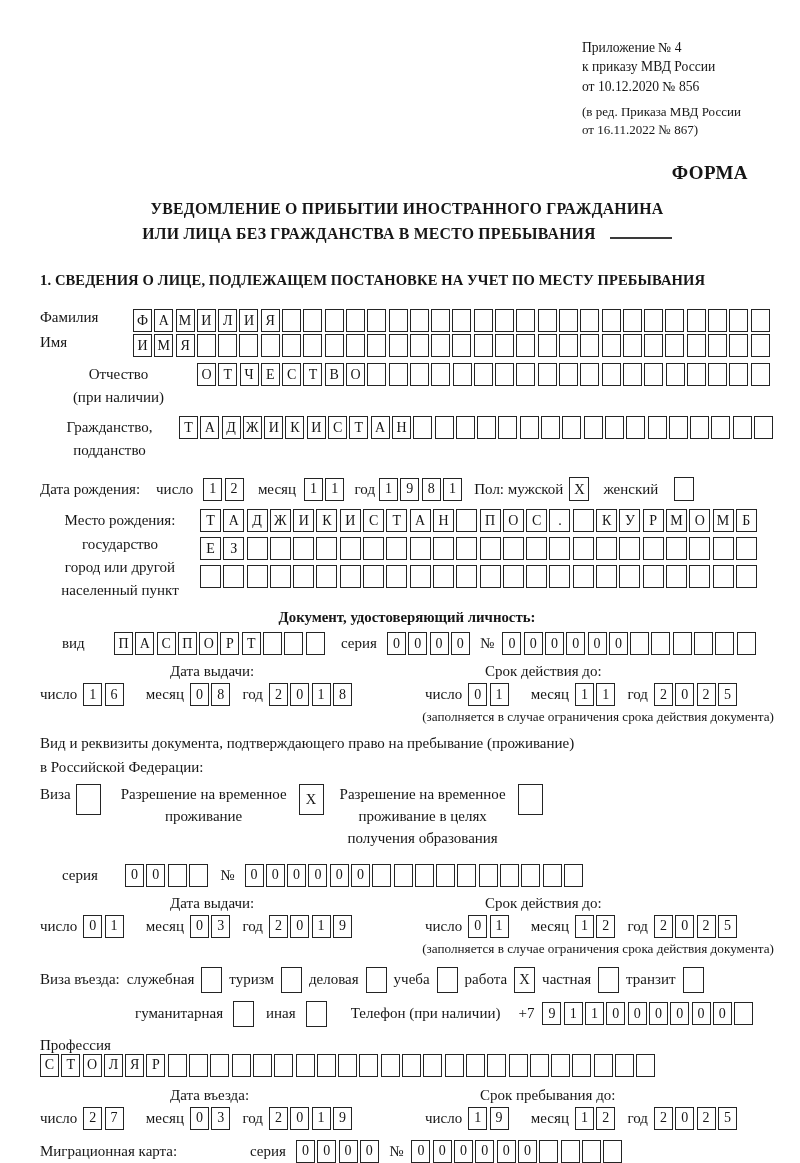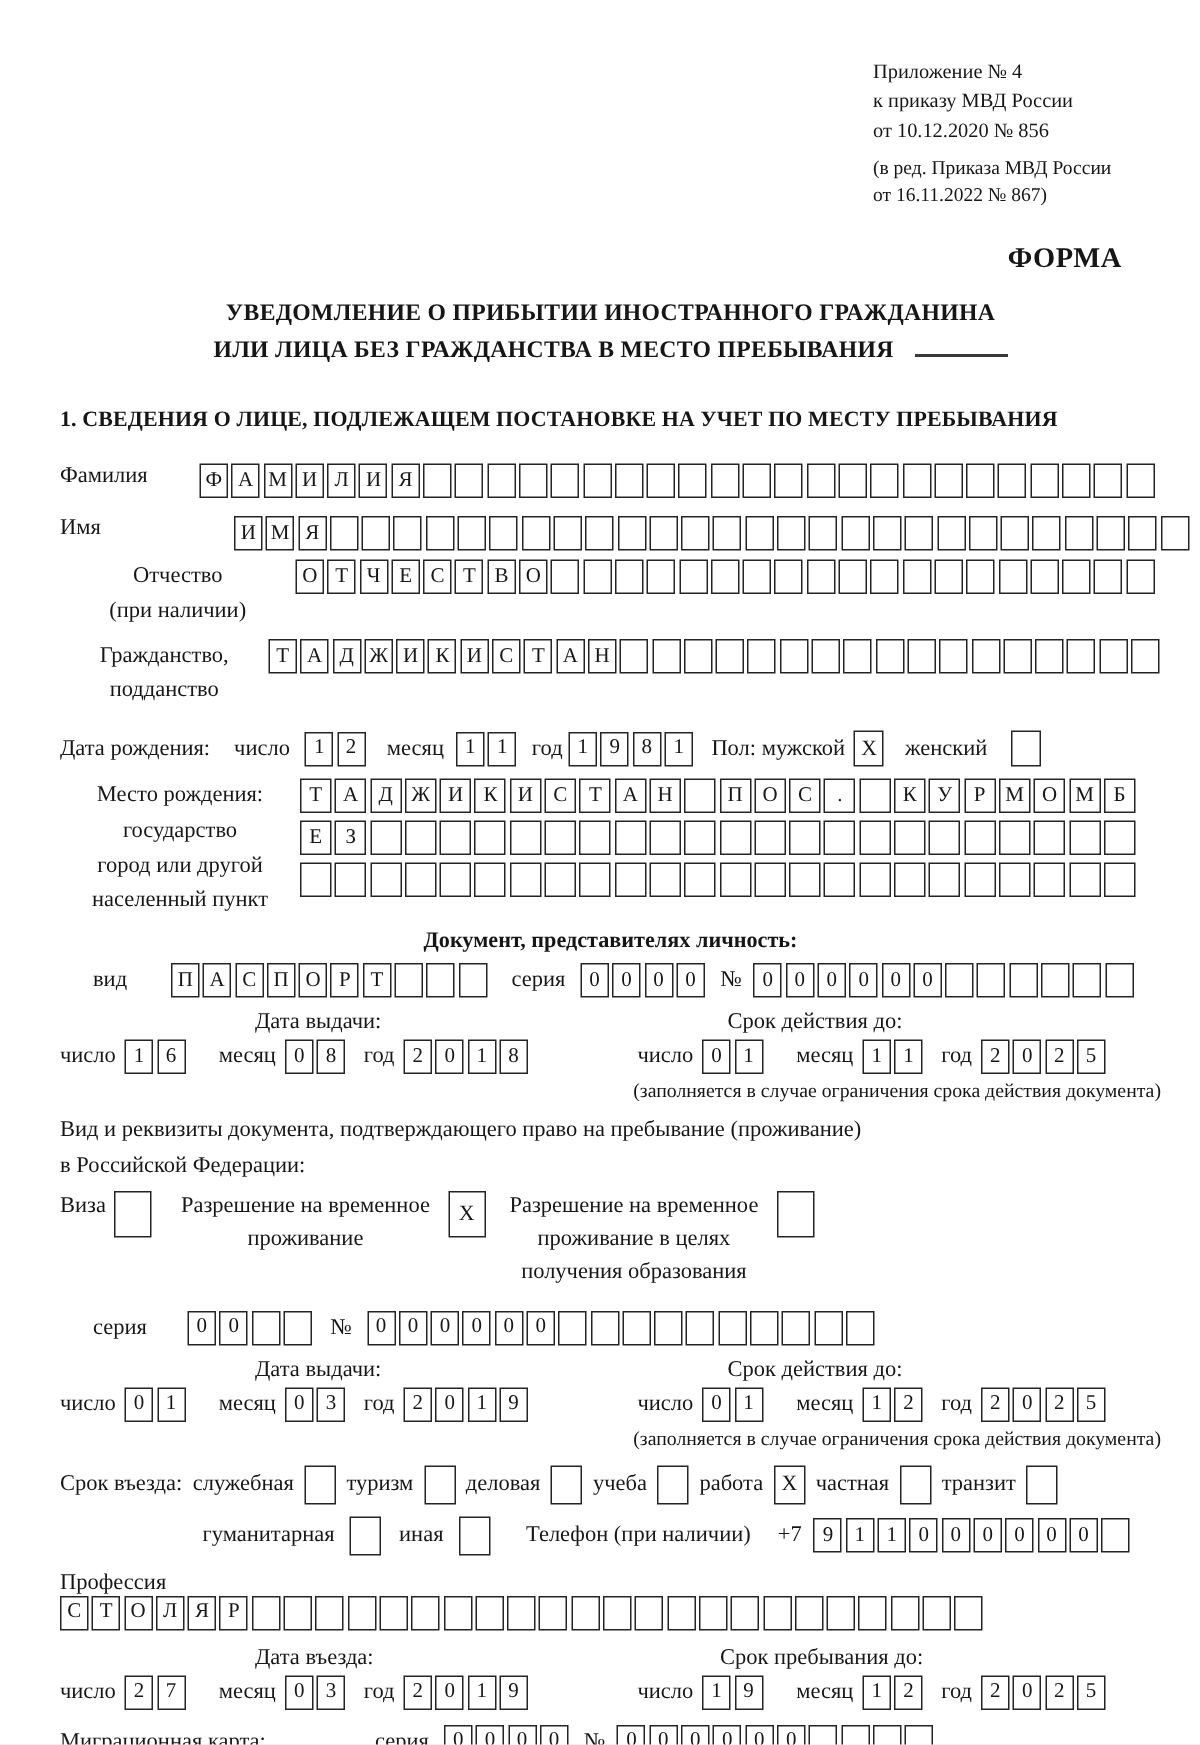--- a/index.html
+++ b/index.html
@@ -89,21 +89,21 @@
         <span class="cell"></span>
         <span class="cell"></span>
         <span class="cell"></span>
         <span class="cell"></span>
         <span class="cell"></span>
         <span class="cell"></span>
         <span class="cell"></span>
       </div>
   </div>
 
-  <div class="frow" style="margin-top:12px;gap:23px;">
+  <div class="frow" style="margin-top:2px;">
     <span class="lab" style="width:93px;">Имя</span>
     <div class="cells">
         <span class="cell">И</span>
         <span class="cell">М</span>
         <span class="cell">Я</span>
         <span class="cell"></span>
         <span class="cell"></span>
         <span class="cell"></span>
         <span class="cell"></span>
         <span class="cell"></span>
@@ -306,21 +306,21 @@
           <span class="cell"></span>
           <span class="cell"></span>
           <span class="cell"></span>
           <span class="cell"></span>
           <span class="cell"></span>
           <span class="cell"></span>
         </div>
     </div>
   </div>
 
-  <div class="center-b" style="margin-top:7px;">Документ, представителях личность:</div>
+  <div class="center-b" style="margin-top:7px;">Документ, удостоверяющий личность:</div>
 
   <div class="frow" style="margin-top:6px;align-items:center;">
     <span class="lab" style="width:74px;padding-left:22px;box-sizing:border-box;">вид</span>
     <div class="cells">
         <span class="cell">П</span>
         <span class="cell">А</span>
         <span class="cell">С</span>
         <span class="cell">П</span>
         <span class="cell">О</span>
         <span class="cell">Р</span>
@@ -493,21 +493,21 @@
             <span class="cell">0</span>
             <span class="cell">2</span>
             <span class="cell">5</span>
           </div>
       </div>
     </div>
   </div>
   <div class="note">(заполняется в случае ограничения срока действия документа)</div>
 
   <div class="frow" style="margin-top:10px;align-items:center;column-gap:7px;">
-    <span class="lab">Срок въезда:</span>
+    <span class="lab">Виза въезда:</span>
     <span class="lab">служебная</span>
     <span class="cb"></span>
     <span class="lab">туризм</span>
     <span class="cb"></span>
     <span class="lab">деловая</span>
     <span class="cb"></span>
     <span class="lab">учеба</span>
     <span class="cb"></span>
     <span class="lab">работа</span>
     <span class="cb">X</span>

